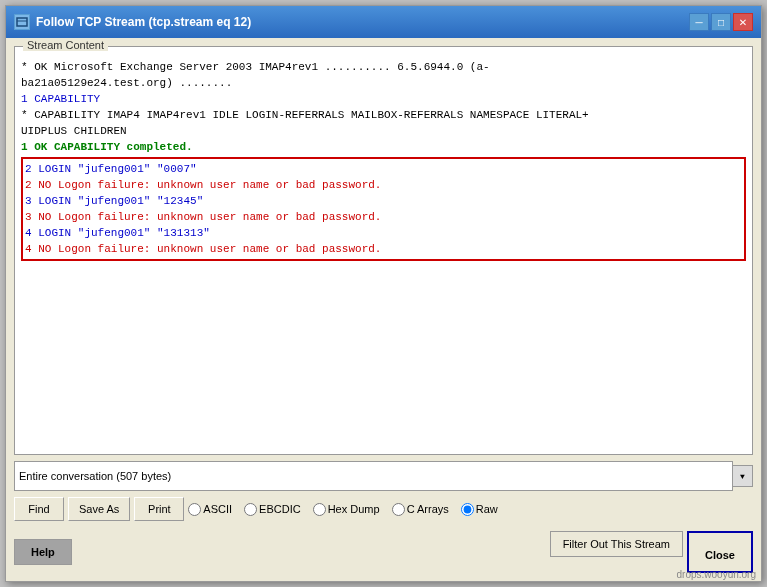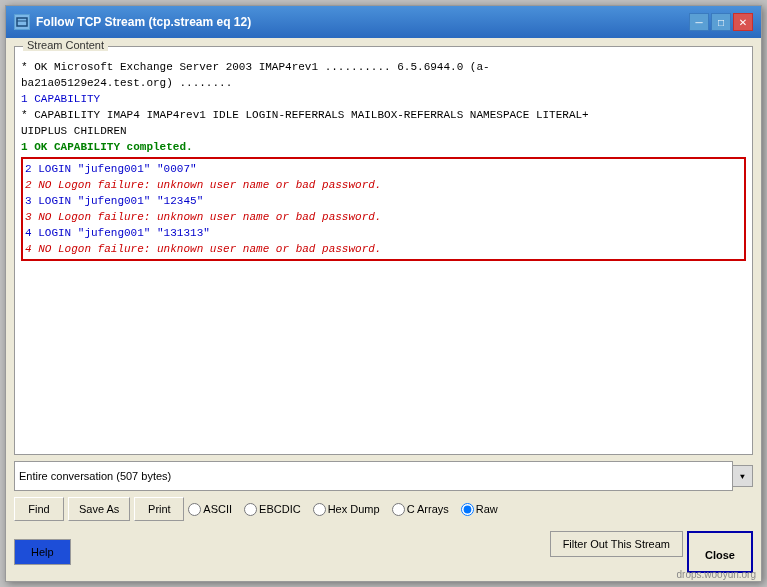--- a/index.html
+++ b/index.html
@@ -113,21 +113,21 @@
     .line { display: block; white-space: pre; }
     .line-black { color: #000; }
     .line-blue { color: #0000cc; }
     .line-green { color: #008000; font-weight: bold; }
     .highlighted-box {
       border: 2px solid #cc0000;
       margin: 2px 0;
       padding: 2px;
       display: block;
     }
-    .line-red { color: #cc0000; font-style: italic; }
+    .line-red { color: #cc0000; }
     .spacer-area {
       flex: 1;
       min-height: 120px;
     }
     .dropdown-row {
       margin-bottom: 6px;
       display: flex;
       align-items: center;
       gap: 0;
     }
@@ -194,25 +194,26 @@
       display: flex;
       align-items: center;
       justify-content: space-between;
       padding-top: 4px;
     }
     .bottom-left { display: flex; gap: 4px; }
     .bottom-right { display: flex; gap: 4px; }
     .btn-help {
       font-family: 'Segoe UI', Arial, sans-serif;
       font-size: 11px;
-      background: #1d4ed8;
+      background: #a3a3a3;
       border: 1px solid #999;
       padding: 3px 16px;
       cursor: pointer;
       height: 26px;
+      font-weight: bold;
     }
     .btn-filter {
       font-family: 'Segoe UI', Arial, sans-serif;
       font-size: 11px;
       background: #ece9d8;
       border: 1px solid #999;
       padding: 3px 12px;
       cursor: pointer;
       height: 26px;
     }

